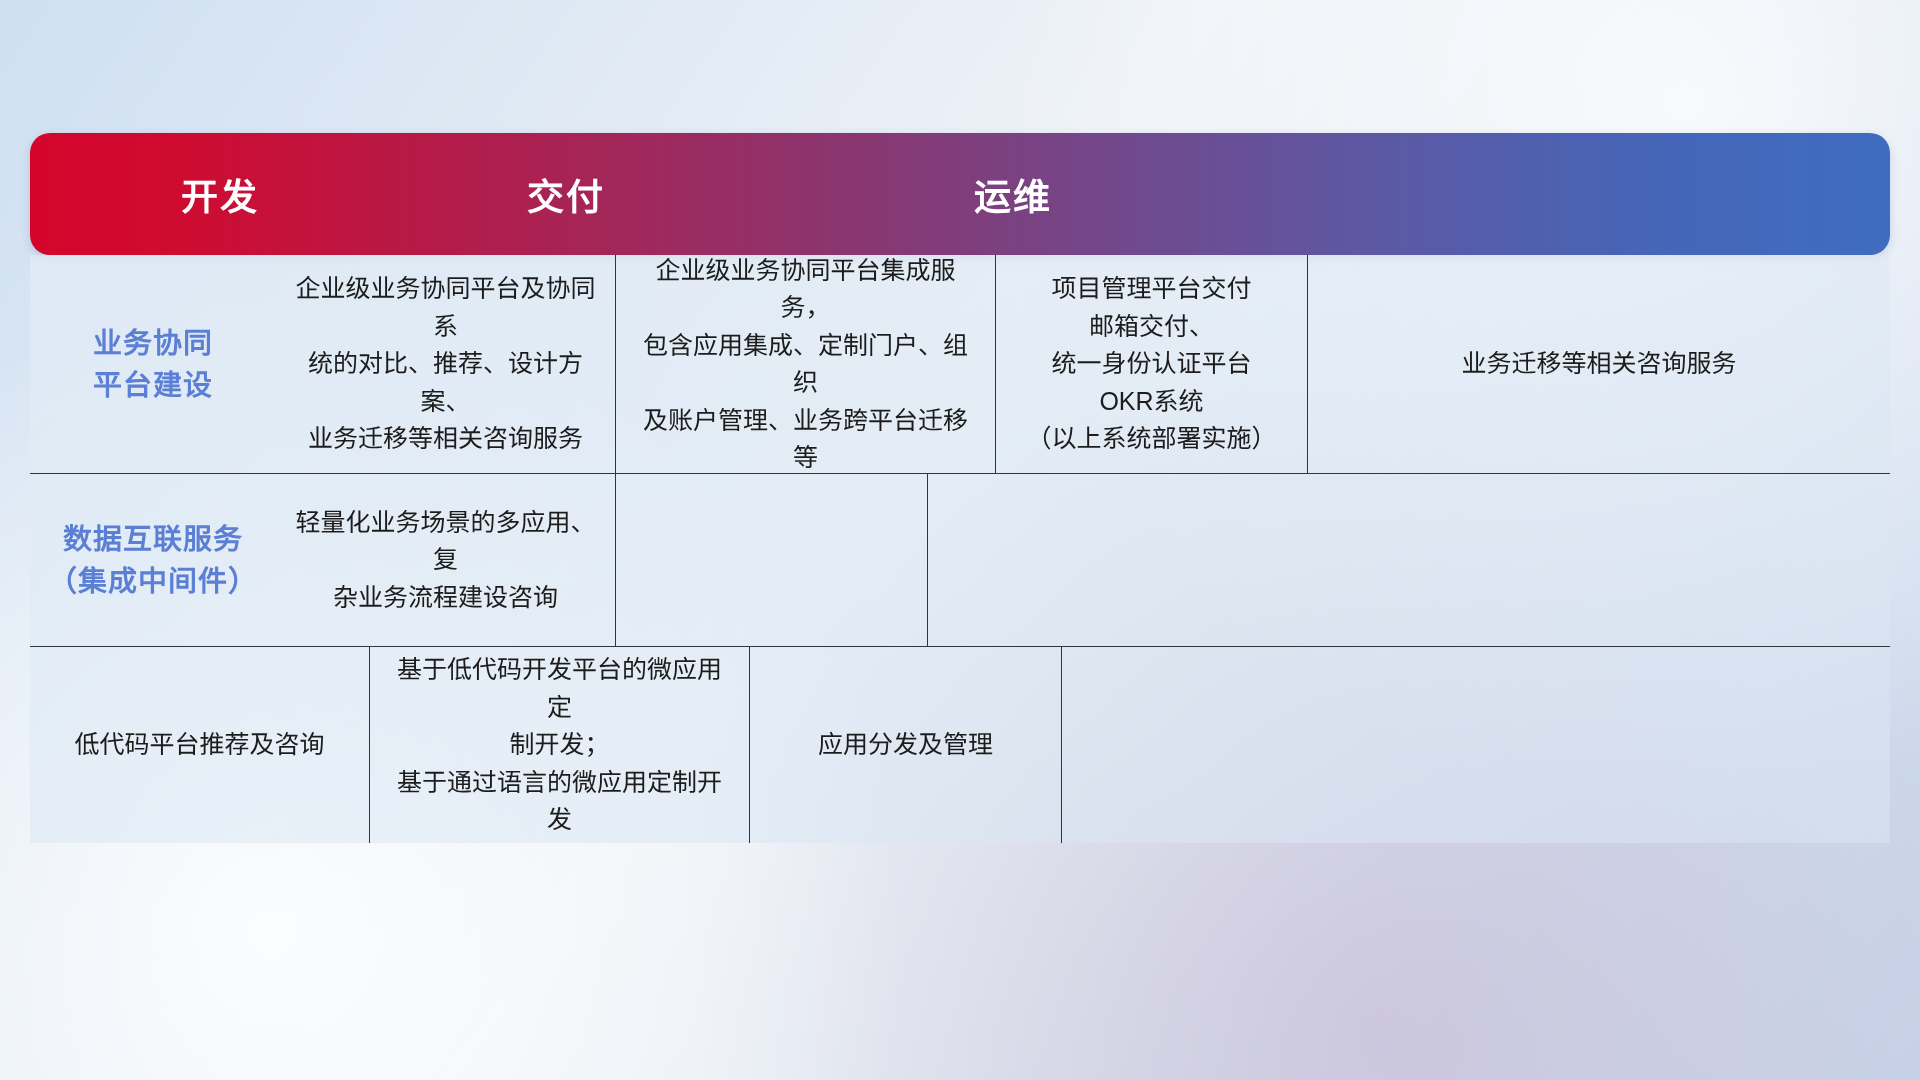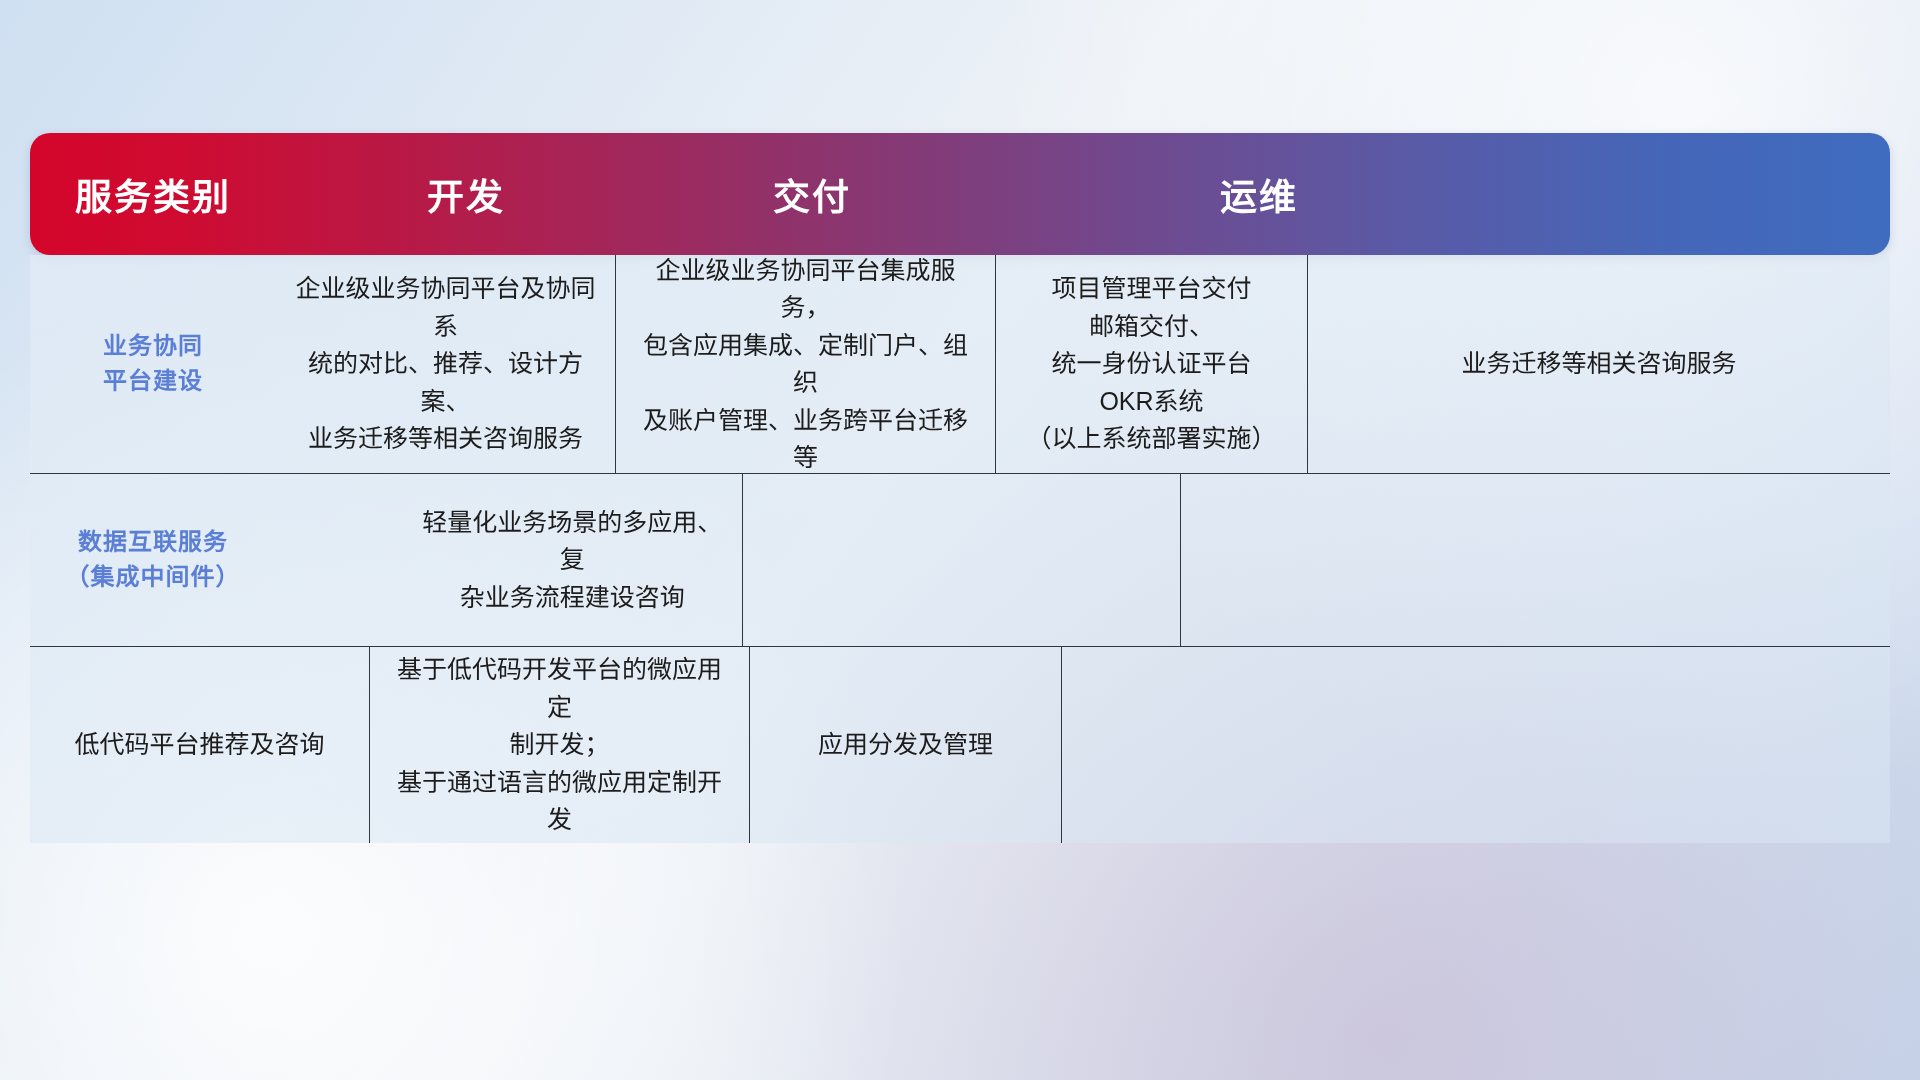--- a/index.html
+++ b/index.html
@@ -70,48 +70,47 @@
     border-right: 1.6px solid #2f3640;
     font-size: 25px;
     line-height: 1.5;
     color: #1c1c1c;
   }
   .cell:last-child { border-right: none; }
   .cell.cat {
     border-right: none;
     color: #5b7fd4;
     font-weight: bold;
-    font-size: 24px;
+    font-size: 29px;
     line-height: 1.45;
     letter-spacing: 1px;
   }
   .cell.empty { color: transparent; }
 
   
   .c0 { width: 246px; }
   .c1 { width: 340px; }
   .c2 { width: 380px; }
   .c3 { width: 312px; }
   .c4 { width: 582px; }
 
   
   .r0 { height: 218px; }
-  .r1 { height: 172px; justify-content: space-between; }
+  .r1 { height: 172px; }
   .r2 { height: 196px; }
 
   .pre { white-space: pre-line; }
 </style>
 </head>
 <body>
 
 <div class="stage">
   <div class="table-wrap">
 
     <div class="header-bar">
-      <div class="header-cell c0">服务类别</div>
       <div class="header-cell c2">开发</div>
       <div class="header-cell c3">交付</div>
       <div class="header-cell c4">运维</div>
     </div>
 
     <div class="body-grid">
 
       <div class="row r0">
         <div class="cell cat c0 pre">业务协同
 平台建设</div>

